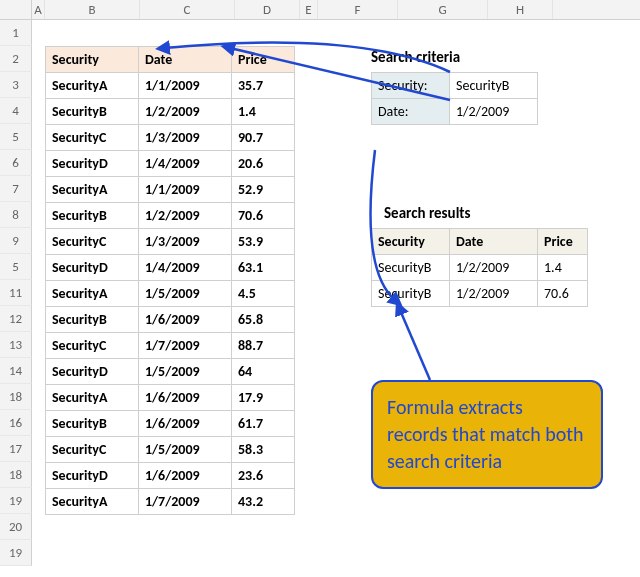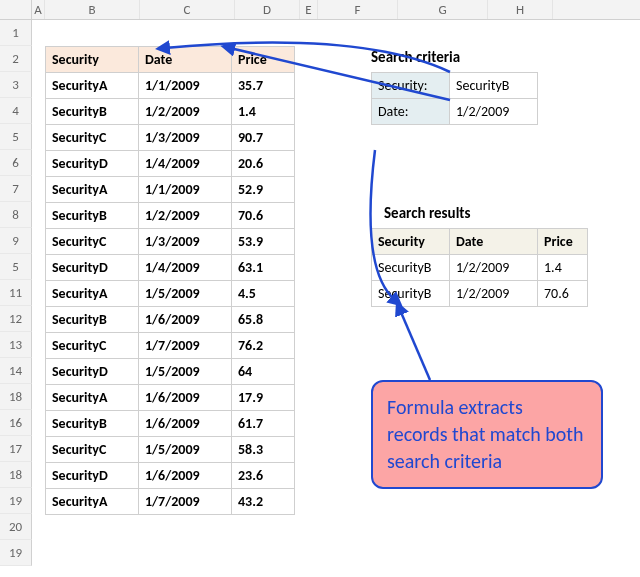--- a/index.html
+++ b/index.html
@@ -107,21 +107,21 @@
   .callout {
     position: absolute;
     left: 371px; top: 380px;
     width: 232px;
     border: 2px solid #2048d0;
     border-radius: 12px;
     padding: 12px 14px;
     color: #2048d0;
     font-size: 20px;
     line-height: 1.35;
-    background: #fca5a5;
+    background: #eab308;
   }
   svg.arrows {
     position: absolute;
     left:0; top:0;
     pointer-events:none;
   }
 </style>
 </head>
 <body>
 
@@ -217,21 +217,21 @@
         <td class="c-price">4.5</td>
       </tr>
       <tr>
         <td class="c-sec">SecurityB</td>
         <td class="c-date">1/6/2009</td>
         <td class="c-price">65.8</td>
       </tr>
       <tr>
         <td class="c-sec">SecurityC</td>
         <td class="c-date">1/7/2009</td>
-        <td class="c-price">76.2</td>
+        <td class="c-price">88.7</td>
       </tr>
       <tr>
         <td class="c-sec">SecurityD</td>
         <td class="c-date">1/5/2009</td>
         <td class="c-price">64</td>
       </tr>
       <tr>
         <td class="c-sec">SecurityA</td>
         <td class="c-date">1/6/2009</td>
         <td class="c-price">17.9</td>

